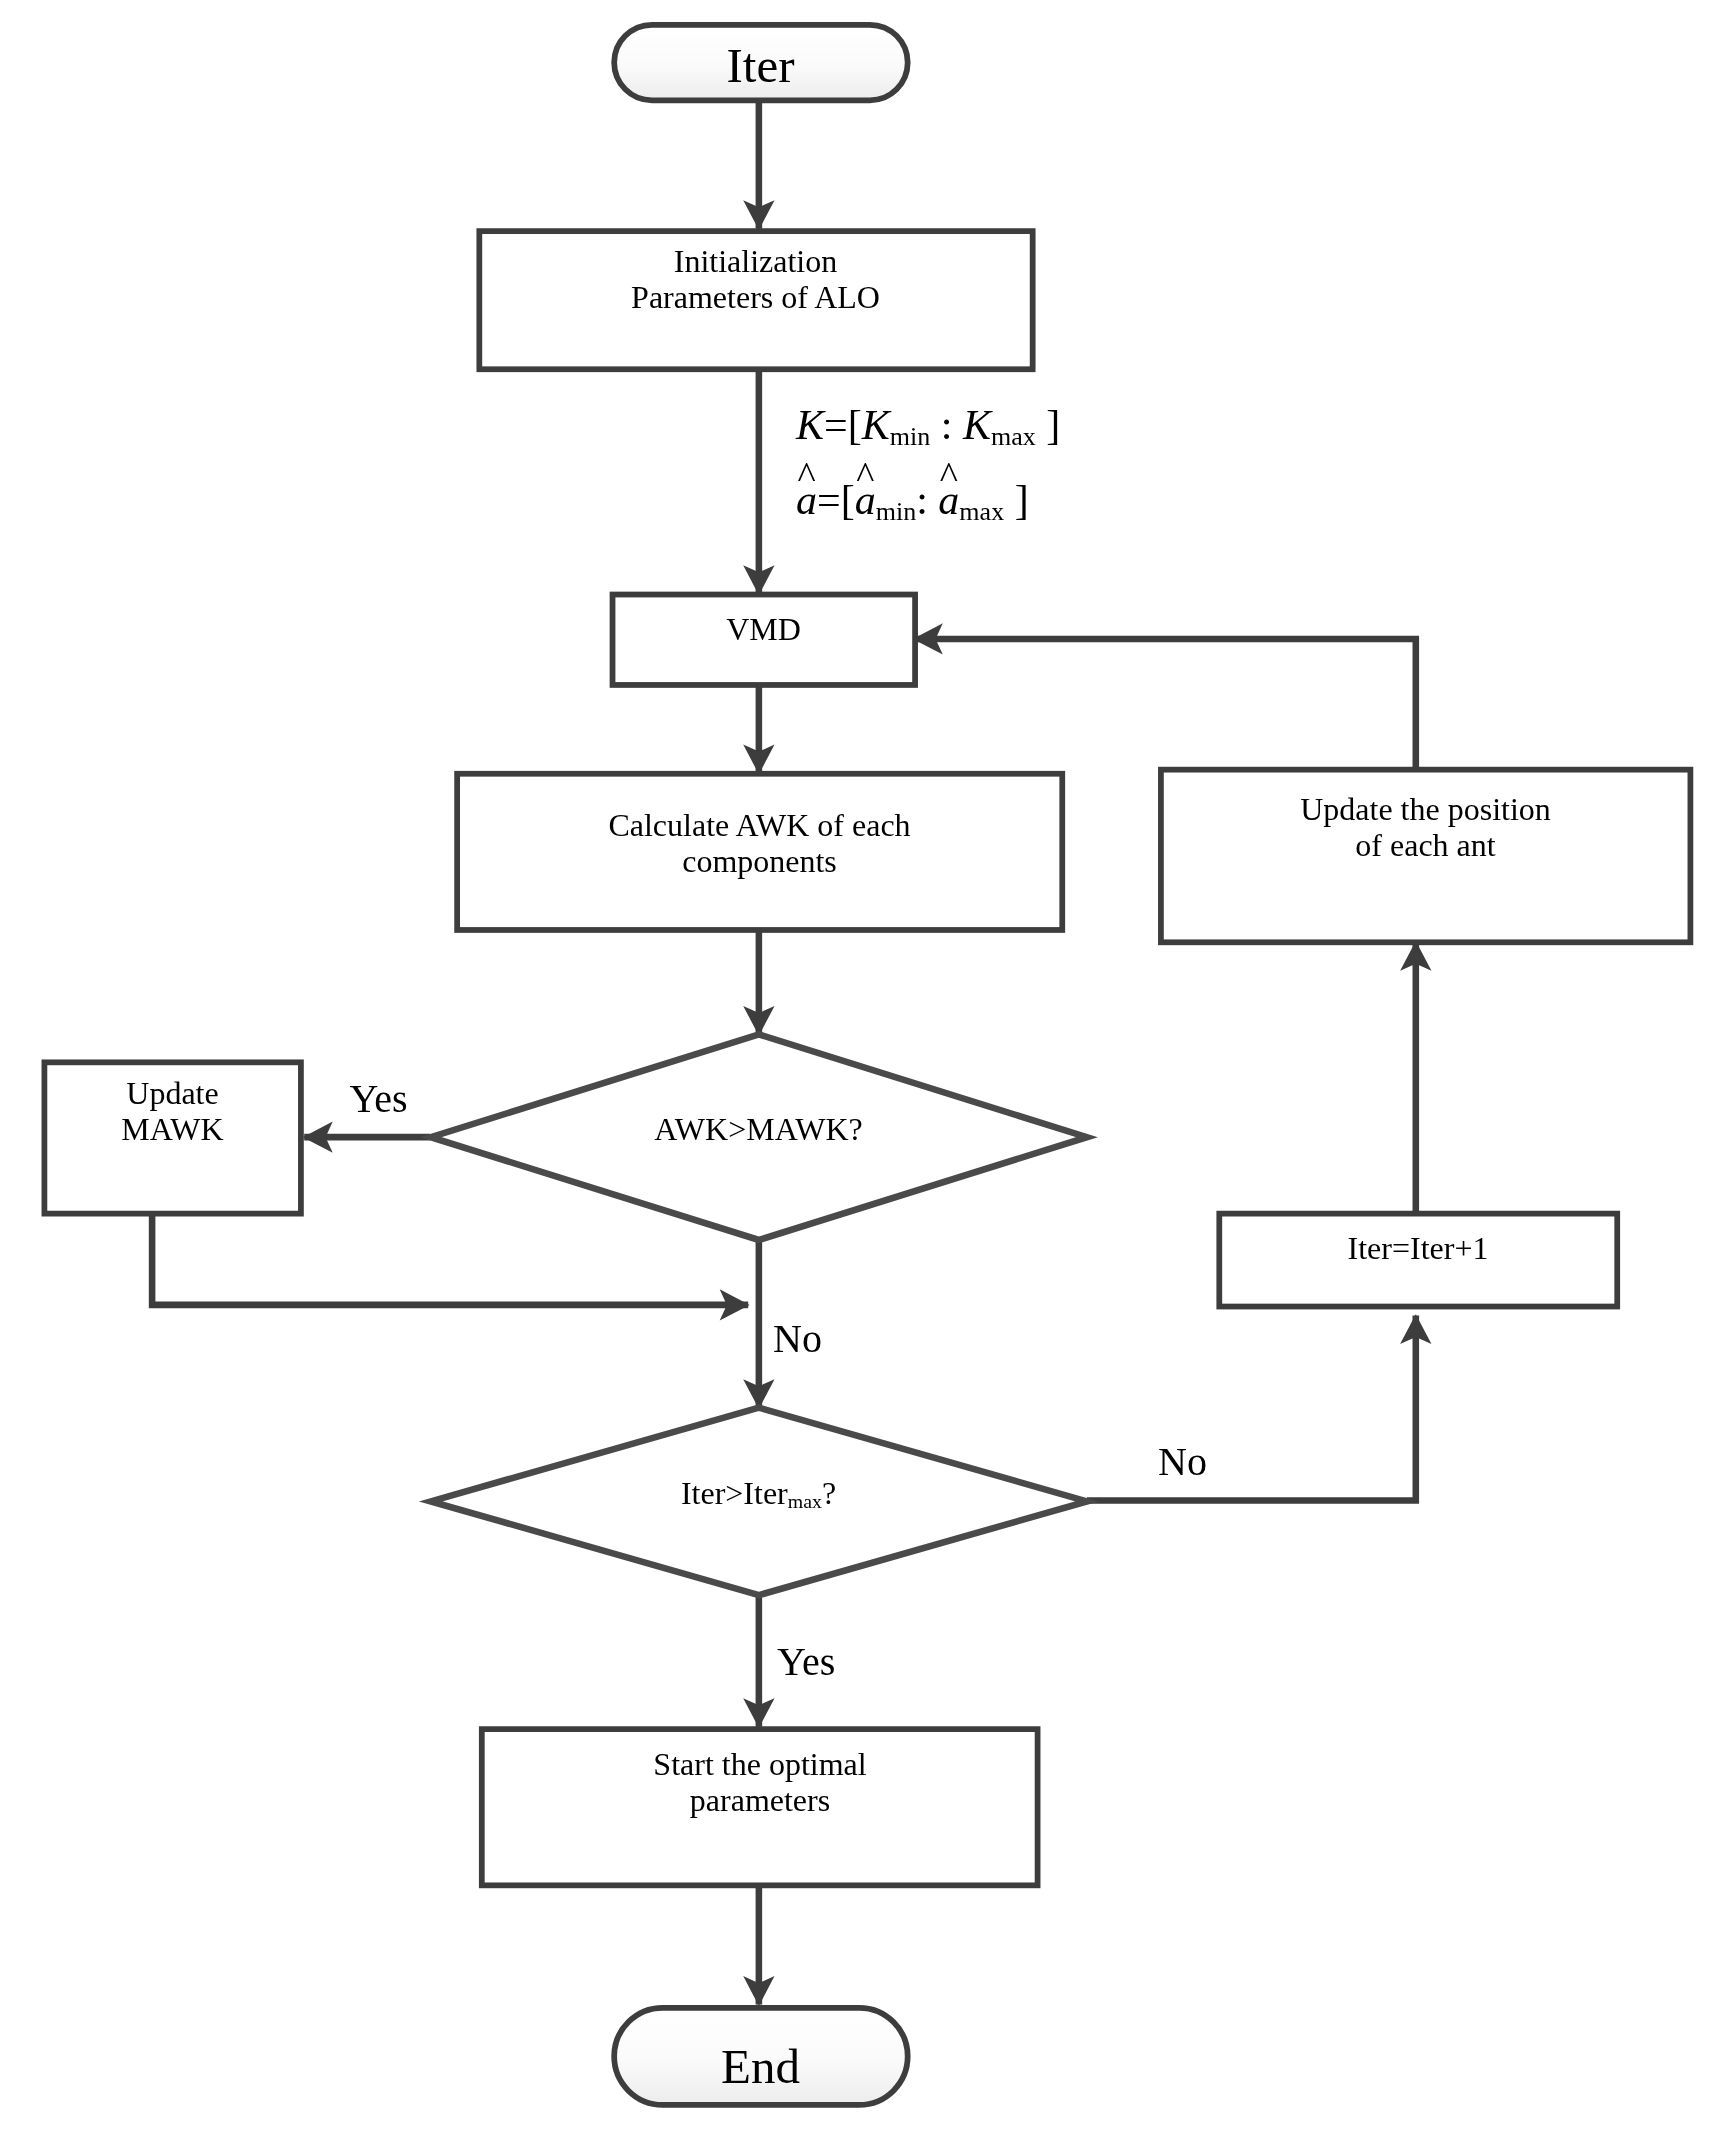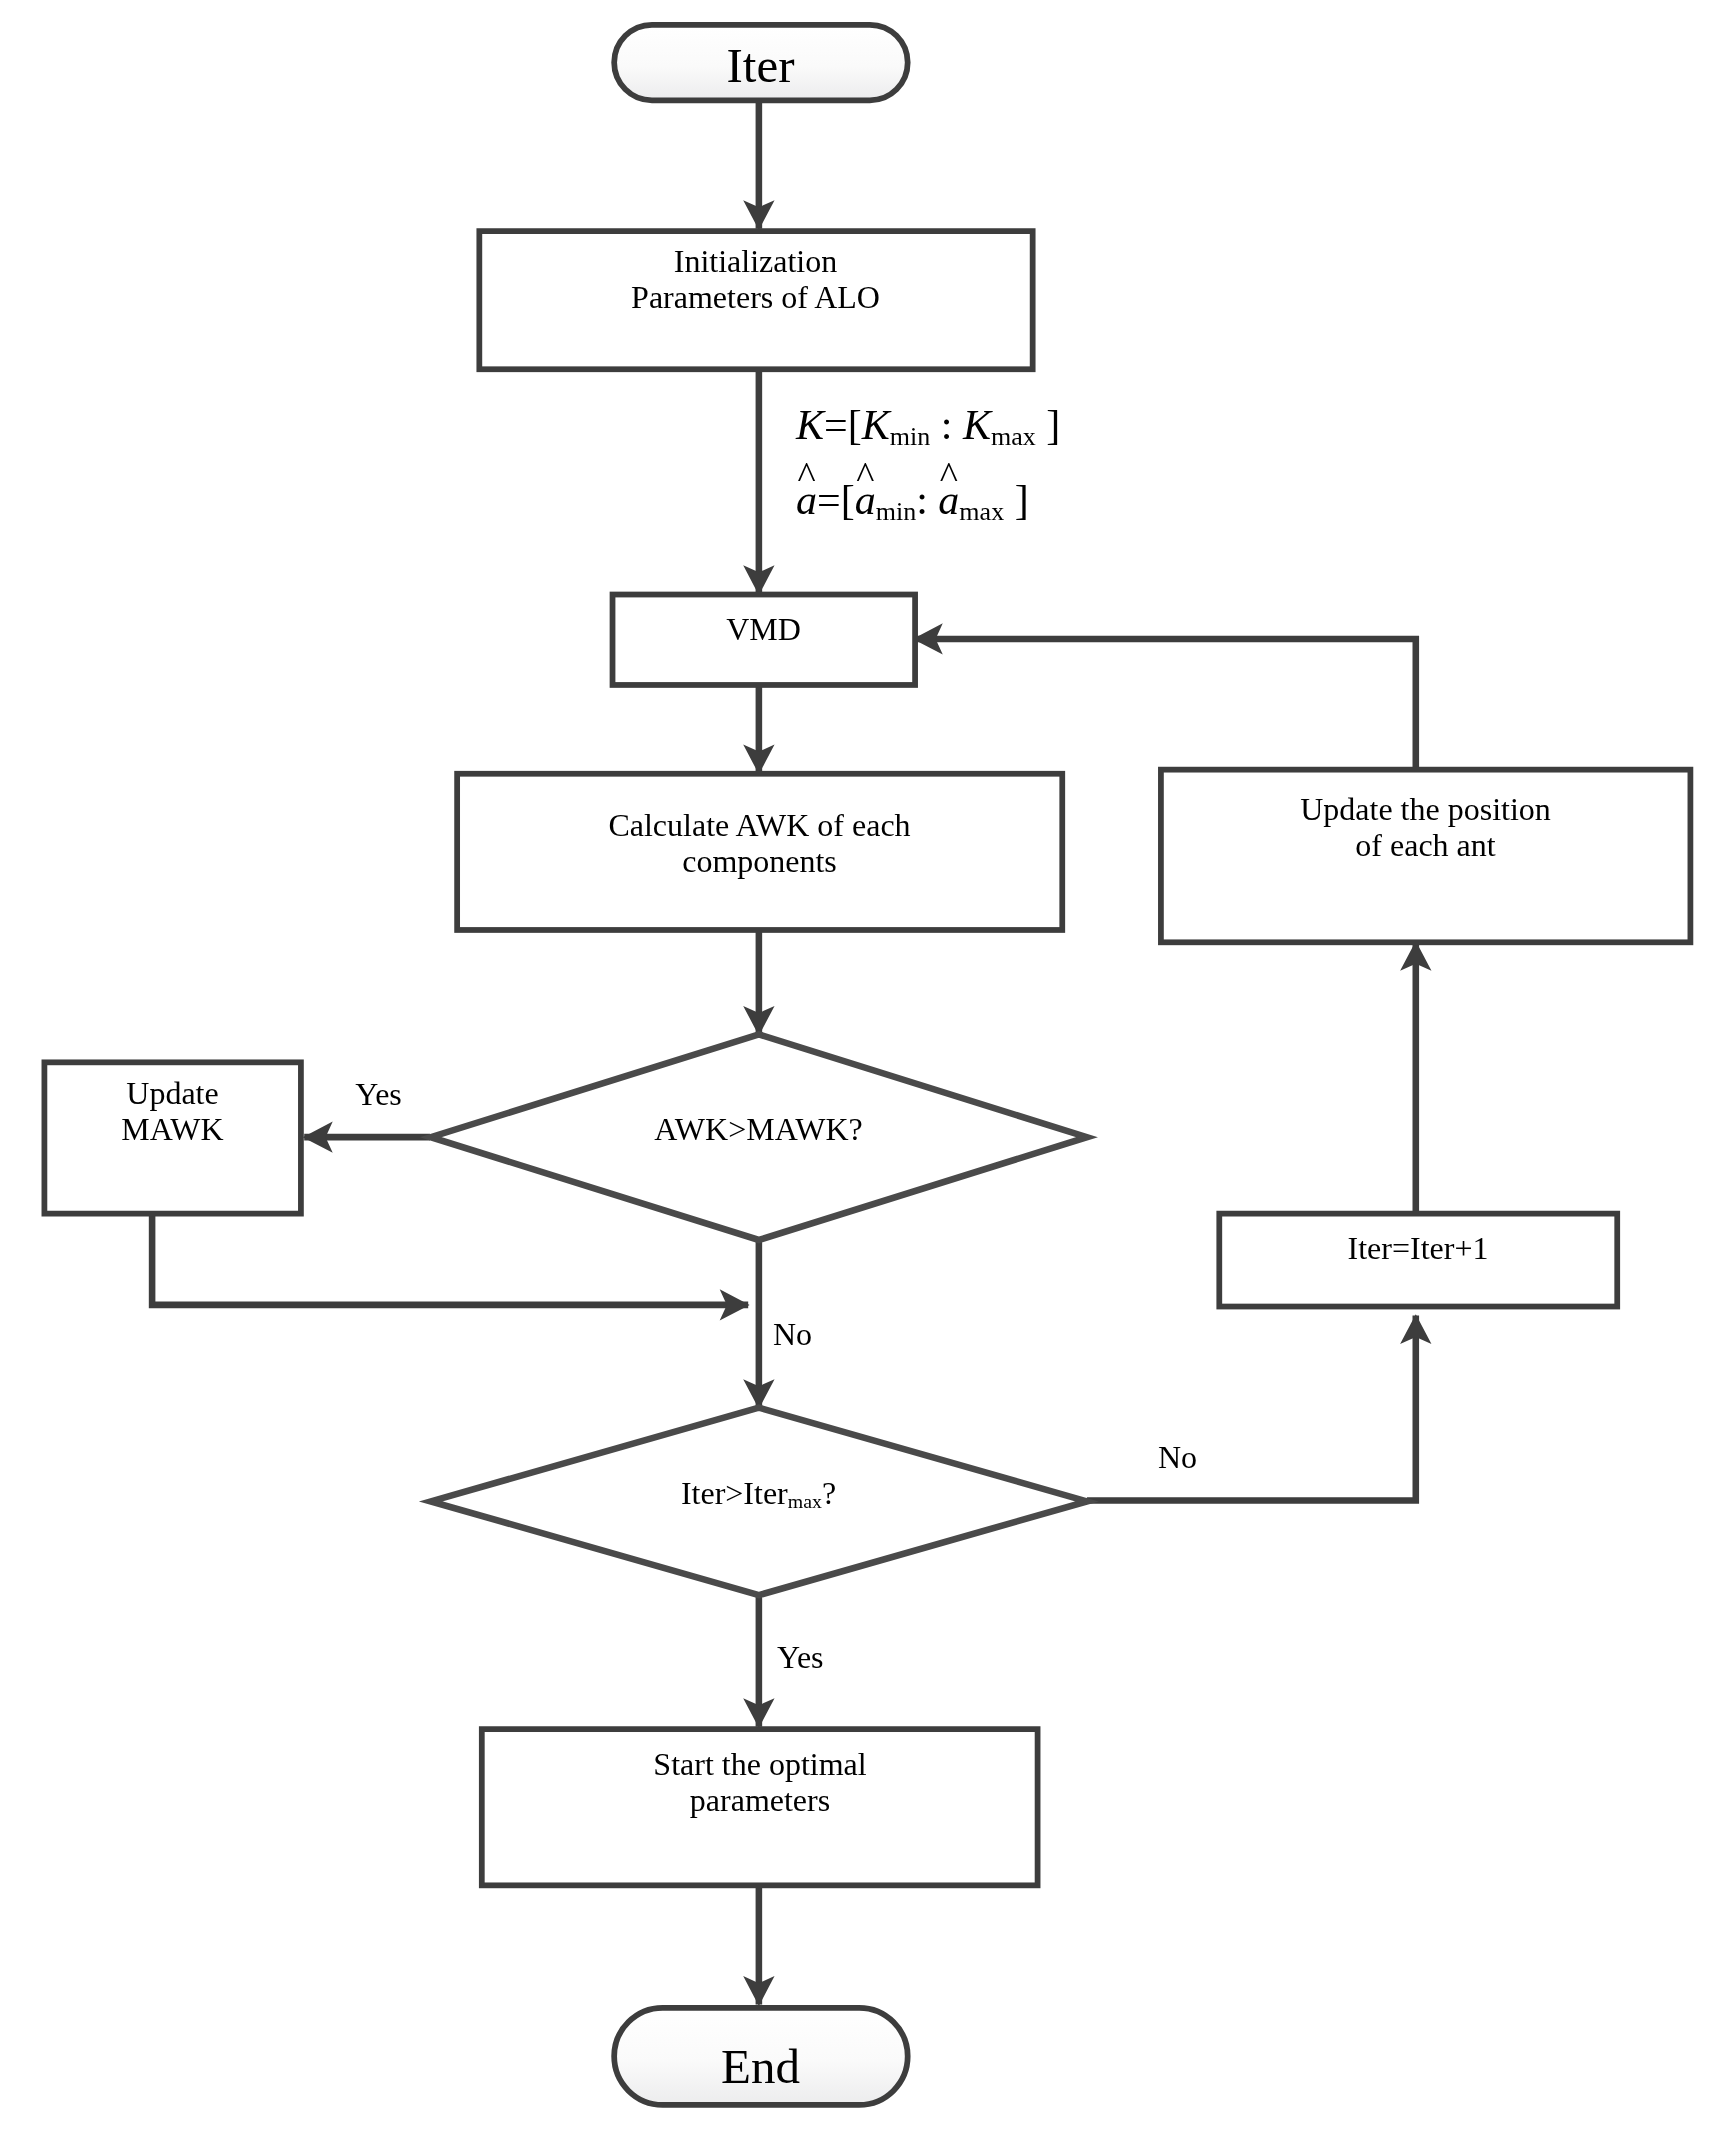--- a/index.html
+++ b/index.html
@@ -56,21 +56,21 @@
     white-space: pre-line;
     pointer-events: none;
   }
   .node-text {
     font-size: 32px;
   }
   .terminal-text {
     font-size: 49px;
   }
   .edge-text {
-    font-size: 32px;
+    font-size: 40px;
   }
   .formula-text {
     font-size: 42px;
     text-align: left;
     line-height: 1.22;
     white-space: nowrap;
   }
   .formula-text i {
     font-style: italic;
   }

